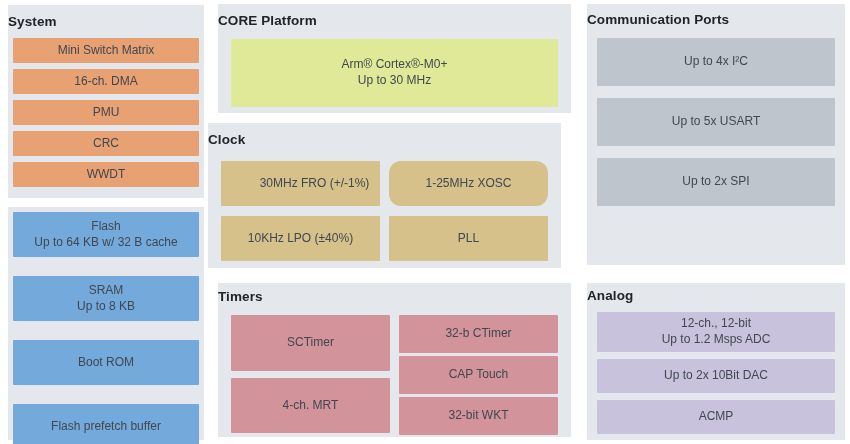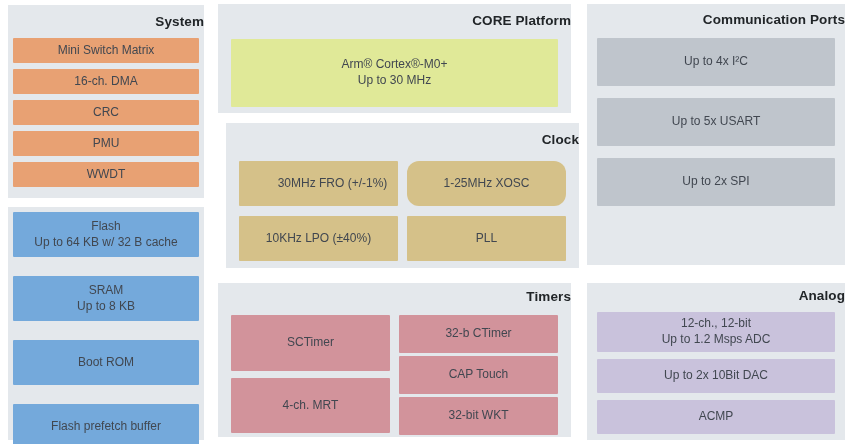--- a/index.html
+++ b/index.html
@@ -1,21 +1,21 @@
 <!DOCTYPE html>
 <html><head>
 <meta charset="utf-8">
 <style>
   * { margin:0; padding:0; box-sizing:border-box; }
   html,body { background:#ffffff; }
   body { font-family:"Liberation Sans", sans-serif; }
   .canvas { position:relative; width:850px; height:444px; background:#ffffff; overflow:hidden; }
   .panel { position:absolute; background:#E4E8EC; }
   .panel-title {
-    text-align:right; font-weight:bold; font-size:13.5px; color:#212528;
+    text-align:left; font-weight:bold; font-size:13.5px; color:#212528;
     letter-spacing:0.1px;
   }
   .vstack { display:flex; flex-direction:column; }
   .cols { display:flex; }
   .block {
     display:flex; align-items:center; justify-content:center;
     text-align:center; font-size:12px; color:#414750;
     white-space:pre-line; line-height:1.3; border-radius:1px;
     flex:0 0 auto;
   }
@@ -31,22 +31,22 @@
 </head>
 <body>
 
 <div class="canvas">
 
   <div class="panel" style="left:8px; top:5px; width:196px; height:193px;">
     <div class="panel-title" style="padding-top:9px;">System</div>
     <div class="vstack" style="margin:9px 5px 0; gap:6px;">
       <div class="block c-system" style="height:25px;">Mini Switch Matrix</div>
       <div class="block c-system" style="height:25px;">16-ch. DMA</div>
+      <div class="block c-system" style="height:25px;">PMU</div>
       <div class="block c-system" style="height:25px;">CRC</div>
-      <div class="block c-system" style="height:25px;">PMU</div>
       <div class="block c-system" style="height:25px;">WWDT</div>
     </div>
   </div>
 
   <div class="panel" style="left:8px; top:207px; width:196px; height:233px;">
     <div class="vstack" style="margin:5px 5px 17px; gap:19px;">
       <div class="block c-memory" style="height:45px;">Flash
 Up to 64 KB w/ 32 B cache</div>
       <div class="block c-memory" style="height:45px;">SRAM
 Up to 8 KB</div>
@@ -56,21 +56,21 @@
   </div>
 
   <div class="panel" style="left:218px; top:4px; width:353px; height:109px;">
     <div class="panel-title" style="padding-top:9px;">CORE Platform</div>
     <div class="vstack" style="margin:11px 13px 0;">
       <div class="block c-core" style="height:68px;">Arm® Cortex®-M0+
 Up to 30 MHz</div>
     </div>
   </div>
 
-  <div class="panel" style="left:226px; top:123px; width:353px; height:145px;">
+  <div class="panel" style="left:208px; top:123px; width:353px; height:145px;">
     <div class="panel-title" style="padding-top:9px;">Clock</div>
     <div style="margin:14px 13px 0; display:grid; grid-template-columns:1fr 1fr; gap:10px 9px;">
       <div class="block c-clock" style="height:45px;padding-left:28px;">30MHz FRO (+/-1%)</div>
       <div class="block c-clock" style="height:45px;border-radius:12px;">1-25MHz XOSC</div>
       <div class="block c-clock" style="height:45px;">10KHz LPO (±40%)</div>
       <div class="block c-clock" style="height:45px;">PLL</div>
     </div>
   </div>
 
   <div class="panel" style="left:218px; top:283px; width:353px; height:154px;">

